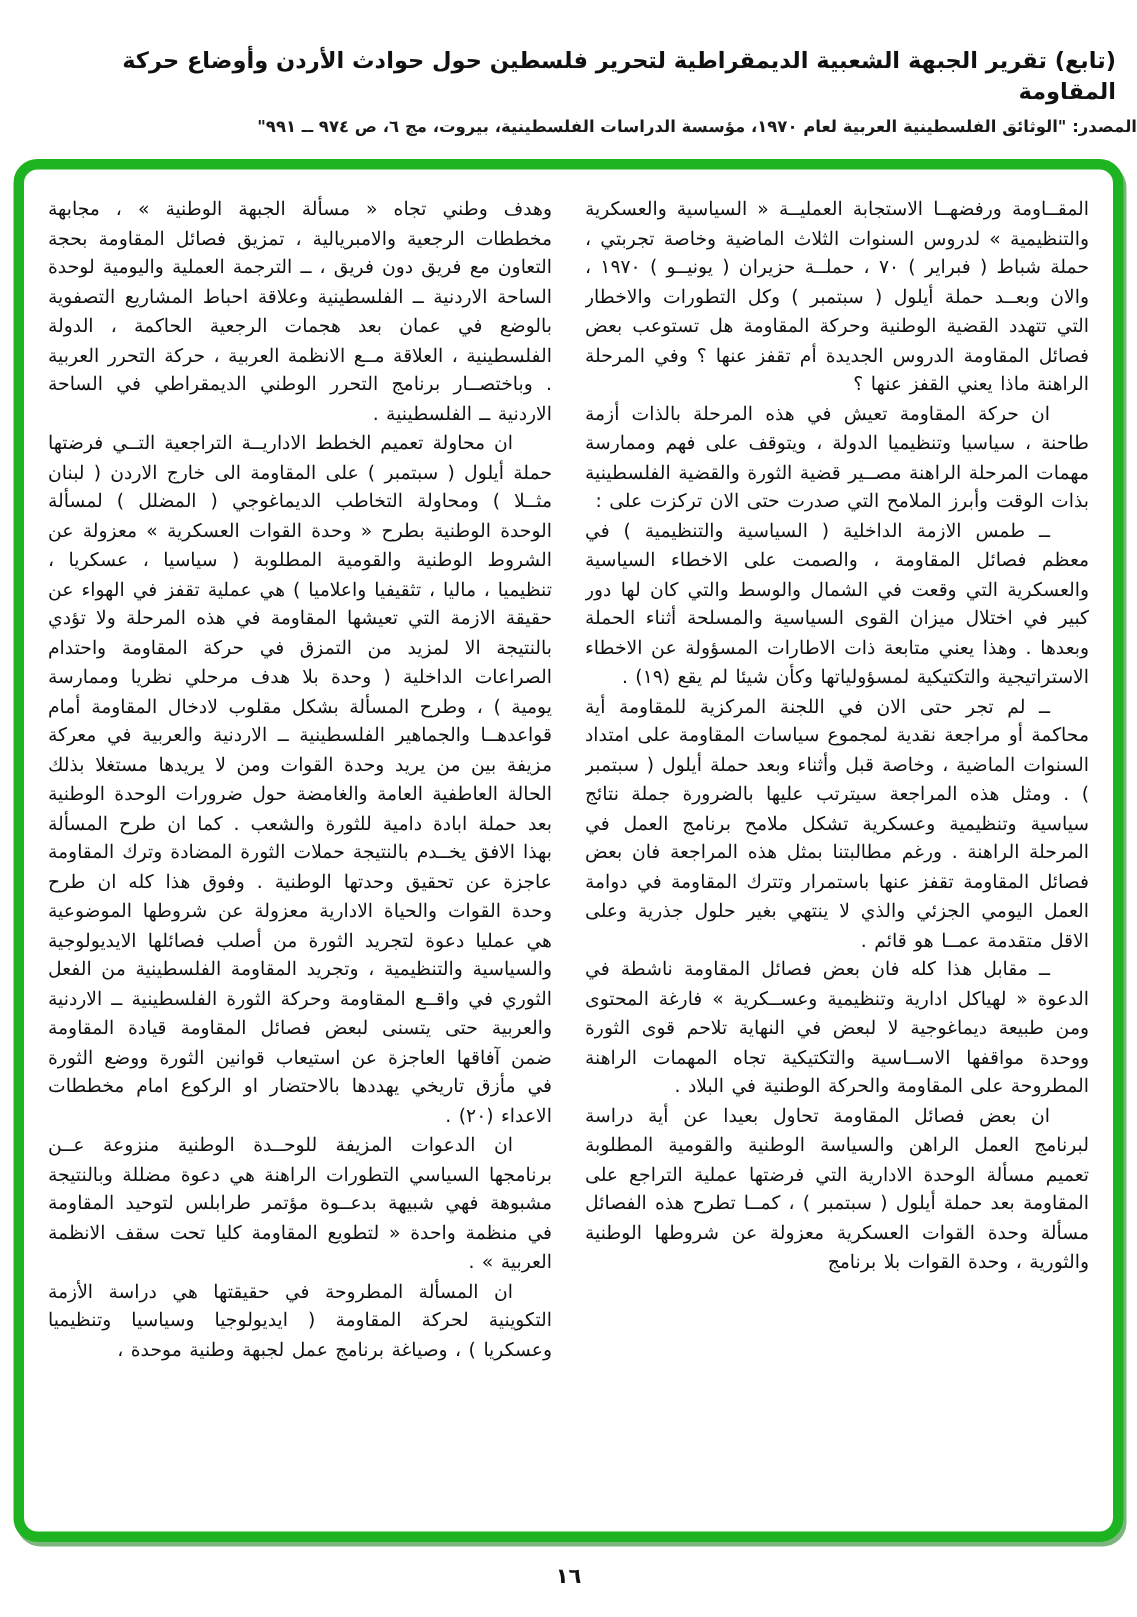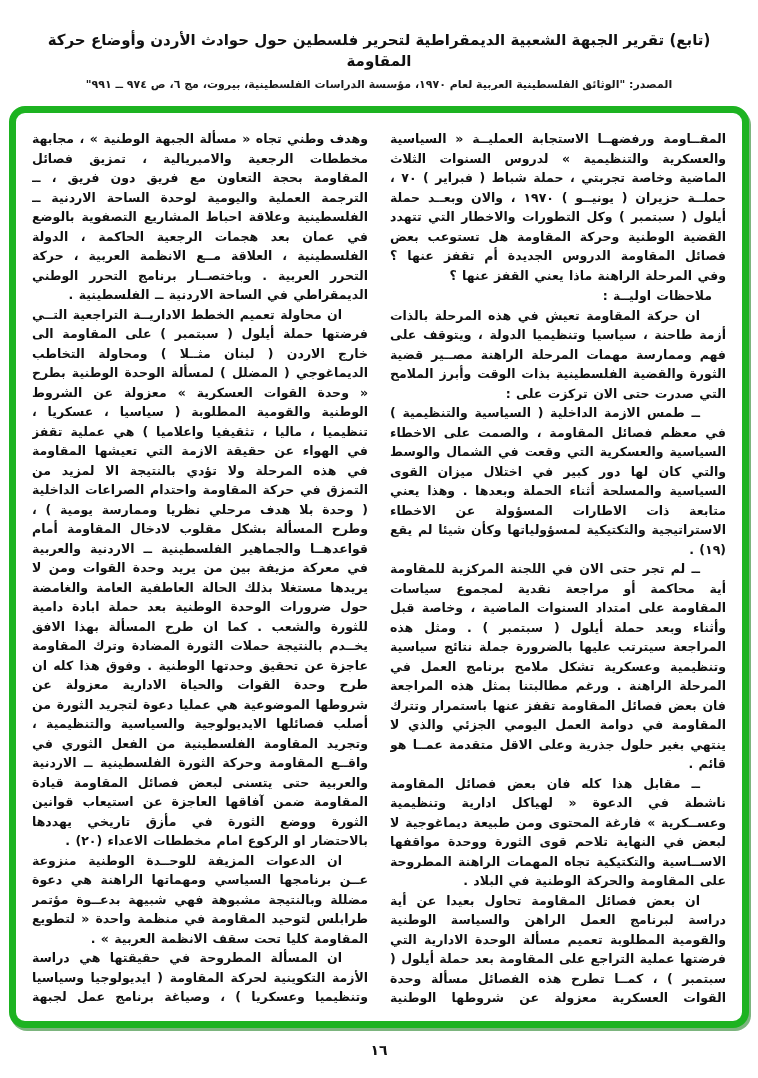--- a/index.html
+++ b/index.html
@@ -14,21 +14,21 @@
     overflow: hidden;
     font-family: "DejaVu Sans", sans-serif;
     color: #111;
   }
   
   .page-header {
     position: absolute;
     top: 30px;
     left: 0;
     width: 758px;
-    text-align: center;
+    text-align: right;
     direction: rtl;
   }
   .doc-title {
     font-size: 15px;
     font-weight: bold;
     line-height: 1.4;
     margin: 0 14px;
   }
   .doc-source {
     font-size: 11px;
@@ -59,21 +59,21 @@
     box-sizing: border-box;
     overflow: hidden;
   }
   .col {
     flex: 1 1 0;
     overflow: hidden;
   }
   .col p {
     margin: 0;
     font-size: 12.5px;
-    font-weight: bold;
+    font-weight: normal;
     line-height: 19.5px;
     text-align: justify;
     word-spacing: 1px;
   }
   .col p.indent { text-indent: 26px; }
   .col p.heading {
     text-align: right;
     text-indent: 14px;
     margin-top: 1px;
   }
@@ -96,32 +96,31 @@
 <div class="page-header">
   <div class="doc-title">(تابع) تقرير الجبهة الشعبية الديمقراطية لتحرير فلسطين حول حوادث الأردن وأوضاع حركة المقاومة</div>
   <div class="doc-source">المصدر: "الوثائق الفلسطينية العربية لعام ١٩٧٠، مؤسسة الدراسات الفلسطينية، بيروت، مج ٦، ص ٩٧٤ ــ ٩٩١"</div>
 </div>
 
 <div class="green-frame">
   <div class="columns">
 
     <div class="col">
       <p class="flush">المقــاومة ورفضهــا الاستجابة العمليــة « السياسية والعسكرية والتنظيمية » لدروس السنوات الثلاث الماضية وخاصة تجربتي ، حملة شباط ( فبراير ) ٧٠ ، حملــة حزيران ( يونيــو ) ١٩٧٠ ، والان وبعــد حملة أيلول ( سبتمبر ) وكل التطورات والاخطار التي تتهدد القضية الوطنية وحركة المقاومة هل تستوعب بعض فصائل المقاومة الدروس الجديدة أم تقفز عنها ؟ وفي المرحلة الراهنة ماذا يعني القفز عنها ؟</p>
-      <p class="heading">ملاحظات اوليــة :</p>
       <p class="indent">ان حركة المقاومة تعيش في هذه المرحلة بالذات أزمة طاحنة ، سياسيا وتنظيميا الدولة ، ويتوقف على فهم وممارسة مهمات المرحلة الراهنة مصــير قضية الثورة والقضية الفلسطينية بذات الوقت وأبرز الملامح التي صدرت حتى الان تركزت على :</p>
       <p class="indent">ــ طمس الازمة الداخلية ( السياسية والتنظيمية ) في معظم فصائل المقاومة ، والصمت على الاخطاء السياسية والعسكرية التي وقعت في الشمال والوسط والتي كان لها دور كبير في اختلال ميزان القوى السياسية والمسلحة أثناء الحملة وبعدها . وهذا يعني متابعة ذات الاطارات المسؤولة عن الاخطاء الاستراتيجية والتكتيكية لمسؤولياتها وكأن شيئا لم يقع (١٩) .</p>
       <p class="indent">ــ لم تجر حتى الان في اللجنة المركزية للمقاومة أية محاكمة أو مراجعة نقدية لمجموع سياسات المقاومة على امتداد السنوات الماضية ، وخاصة قبل وأثناء وبعد حملة أيلول ( سبتمبر ) . ومثل هذه المراجعة سيترتب عليها بالضرورة جملة نتائج سياسية وتنظيمية وعسكرية تشكل ملامح برنامج العمل في المرحلة الراهنة . ورغم مطالبتنا بمثل هذه المراجعة فان بعض فصائل المقاومة تقفز عنها باستمرار وتترك المقاومة في دوامة العمل اليومي الجزئي والذي لا ينتهي بغير حلول جذرية وعلى الاقل متقدمة عمــا هو قائم .</p>
       <p class="indent">ــ مقابل هذا كله فان بعض فصائل المقاومة ناشطة في الدعوة « لهياكل ادارية وتنظيمية وعســكرية » فارغة المحتوى ومن طبيعة ديماغوجية لا لبعض في النهاية تلاحم قوى الثورة ووحدة مواقفها الاســاسية والتكتيكية تجاه المهمات الراهنة المطروحة على المقاومة والحركة الوطنية في البلاد .</p>
       <p class="indent">ان بعض فصائل المقاومة تحاول بعيدا عن أية دراسة لبرنامج العمل الراهن والسياسة الوطنية والقومية المطلوبة تعميم مسألة الوحدة الادارية التي فرضتها عملية التراجع على المقاومة بعد حملة أيلول ( سبتمبر ) ، كمــا تطرح هذه الفصائل مسألة وحدة القوات العسكرية معزولة عن شروطها الوطنية والثورية ، وحدة القوات بلا برنامج</p>
     </div>
 
     <div class="col">
       <p class="flush">وهدف وطني تجاه « مسألة الجبهة الوطنية » ، مجابهة مخططات الرجعية والامبريالية ، تمزيق فصائل المقاومة بحجة التعاون مع فريق دون فريق ، ــ الترجمة العملية واليومية لوحدة الساحة الاردنية ــ الفلسطينية وعلاقة احباط المشاريع التصفوية بالوضع في عمان بعد هجمات الرجعية الحاكمة ، الدولة الفلسطينية ، العلاقة مــع الانظمة العربية ، حركة التحرر العربية . وباختصــار برنامج التحرر الوطني الديمقراطي في الساحة الاردنية ــ الفلسطينية .</p>
       <p class="indent">ان محاولة تعميم الخطط الاداريــة التراجعية التــي فرضتها حملة أيلول ( سبتمبر ) على المقاومة الى خارج الاردن ( لبنان مثــلا ) ومحاولة التخاطب الديماغوجي ( المضلل ) لمسألة الوحدة الوطنية بطرح « وحدة القوات العسكرية » معزولة عن الشروط الوطنية والقومية المطلوبة ( سياسيا ، عسكريا ، تنظيميا ، ماليا ، تثقيفيا واعلاميا ) هي عملية تقفز في الهواء عن حقيقة الازمة التي تعيشها المقاومة في هذه المرحلة ولا تؤدي بالنتيجة الا لمزيد من التمزق في حركة المقاومة واحتدام الصراعات الداخلية ( وحدة بلا هدف مرحلي نظريا وممارسة يومية ) ، وطرح المسألة بشكل مقلوب لادخال المقاومة أمام قواعدهــا والجماهير الفلسطينية ــ الاردنية والعربية في معركة مزيفة بين من يريد وحدة القوات ومن لا يريدها مستغلا بذلك الحالة العاطفية العامة والغامضة حول ضرورات الوحدة الوطنية بعد حملة ابادة دامية للثورة والشعب . كما ان طرح المسألة بهذا الافق يخــدم بالنتيجة حملات الثورة المضادة وترك المقاومة عاجزة عن تحقيق وحدتها الوطنية . وفوق هذا كله ان طرح وحدة القوات والحياة الادارية معزولة عن شروطها الموضوعية هي عمليا دعوة لتجريد الثورة من أصلب فصائلها الايديولوجية والسياسية والتنظيمية ، وتجريد المقاومة الفلسطينية من الفعل الثوري في واقــع المقاومة وحركة الثورة الفلسطينية ــ الاردنية والعربية حتى يتسنى لبعض فصائل المقاومة قيادة المقاومة ضمن آفاقها العاجزة عن استيعاب قوانين الثورة ووضع الثورة في مأزق تاريخي يهددها بالاحتضار او الركوع امام مخططات الاعداء (٢٠) .</p>
-      <p class="indent">ان الدعوات المزيفة للوحــدة الوطنية منزوعة عــن برنامجها السياسي ومهماتها الراهنة هي دعوة مضللة وبالنتيجة مشبوهة فهي شبيهة بدعــوة مؤتمر طرابلس لتوحيد المقاومة في منظمة واحدة « لتطويع المقاومة كليا تحت سقف الانظمة العربية » .</p>
+      <p class="indent">ان الدعوات المزيفة للوحــدة الوطنية منزوعة عــن برنامجها السياسي التطورات الراهنة هي دعوة مضللة وبالنتيجة مشبوهة فهي شبيهة بدعــوة مؤتمر طرابلس لتوحيد المقاومة في منظمة واحدة « لتطويع المقاومة كليا تحت سقف الانظمة العربية » .</p>
       <p class="indent">ان المسألة المطروحة في حقيقتها هي دراسة الأزمة التكوينية لحركة المقاومة ( ايديولوجيا وسياسيا وتنظيميا وعسكريا ) ، وصياغة برنامج عمل لجبهة وطنية موحدة ،</p>
     </div>
 
   </div>
 </div>
 
 <div class="page-footer">
   <span class="page-number">١٦</span>
 </div>
 

